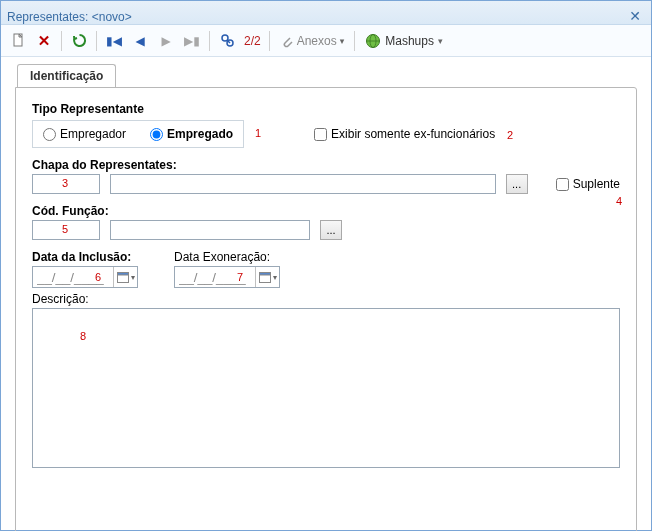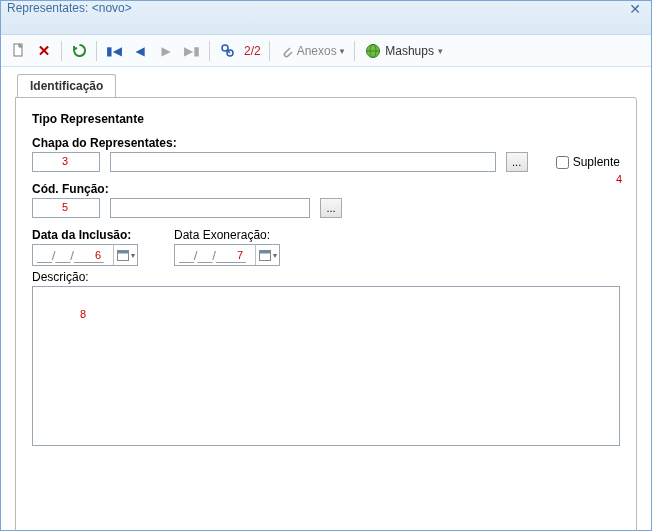--- a/index.html
+++ b/index.html
@@ -1,18 +1,18 @@
 <!DOCTYPE html>
 <html><head>
 <meta charset="utf-8">
 <style>
 * { box-sizing: border-box; margin: 0; padding: 0; }
 body { font-family: "Segoe UI", Tahoma, sans-serif; font-size: 12px; background: #fff; }
 .window { width: 652px; height: 531px; border: 1px solid #7aa5d6; background: #fff; position: relative; }
-.titlebar { background: linear-gradient(#e7f0f9, #dbe9f6); height: 34px; display: flex; align-items: flex-start; padding: 0 6px; color: #3b6ea5; font-size: 12px; border-bottom: 1px solid #c5d9ec; }
+.titlebar { background: linear-gradient(#e7f0f9, #dbe9f6); height: 24px; display: flex; align-items: flex-end; padding: 0 6px; color: #3b6ea5; font-size: 12px; border-bottom: 1px solid #c5d9ec; }
 .titlebar .spacer { flex: 1; }
 .close-x { color: #3b6ea5; font-size: 14px; cursor: pointer; padding: 0 4px; }
 .toolbar { height: 32px; display: flex; align-items: center; gap: 4px; padding: 0 6px; border-bottom: 1px solid #d6e2ee; background: #f9fcff; }
 .tbtn { width: 22px; height: 22px; display: flex; align-items: center; justify-content: center; color: #3b6ea5; cursor: pointer; border-radius: 2px; }
 .tsep { width: 1px; height: 20px; background: #d0d0d0; margin: 0 2px; }
 .pagecount { color: #b91c1c; font-size: 12px; margin: 0 2px; }
 .anexos { display: flex; align-items: center; gap: 3px; color: #888; cursor: pointer; padding: 0 4px; }
 .mashups { display: flex; align-items: center; gap: 4px; color: #333; cursor: pointer; padding: 0 4px; }
 .dropdown-arrow { font-size: 9px; color: #666; }
 .tabstrip { padding: 6px 0 0 16px; }
@@ -96,20 +96,38 @@
     </div>
   </div>
 
   <div class="tabstrip">
     <div class="tab">Identificação</div>
   </div>
 
   <div class="panel relpos">
 
     <div class="grouplabel">Tipo Representante</div>
+    <div class="row relpos" style="margin-top:2px;align-items:center;gap:30px">
+      <div class="radiobox relpos">
+        <label class="chkrow">
+          <input type="radio" name="tipo" style="">
+          <span>Empregador</span>
+        </label>
+        <label class="chkrow" style="font-weight:bold">
+          <input type="radio" name="tipo" checked="" style="">
+          <span>Empregado</span>
+        </label>
+        <span class="annotation" style="right:-18px;top:6px">1</span>
+      </div>
+      <label class="chkrow relpos" style="margin-left:40px">
+        <input type="checkbox" style="">
+        <span>Exibir somente ex-funcionários</span>
+        <span class="annotation" style="right:-18px;top:2px">2</span>
+      </label>
+    </div>
 
     <div class="fieldlabel">Chapa do Representates:</div>
     <div class="row relpos" style="margin-top:2px">
       <div class="relpos">
         <input type="text" class="tiny" style="">
         <span class="annotation" style="left:30px;top:3px">3</span>
       </div>
       <input type="text" class="wide" style="">
       <div class="lookbtn">...</div>
       <label class="chkrow relpos" style="margin-left:18px">

